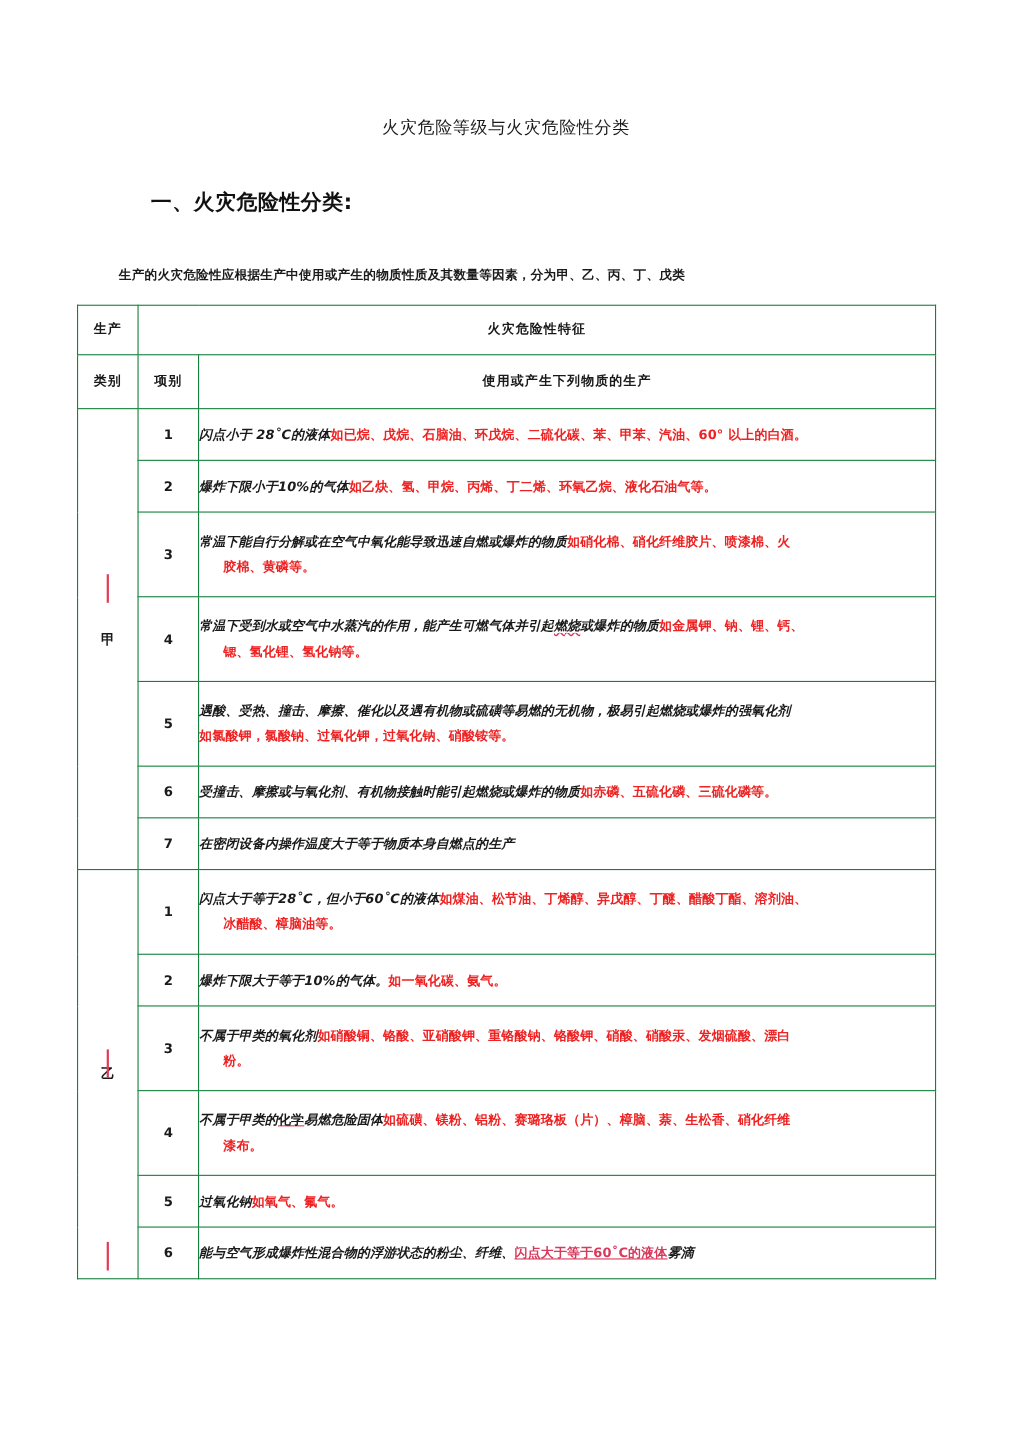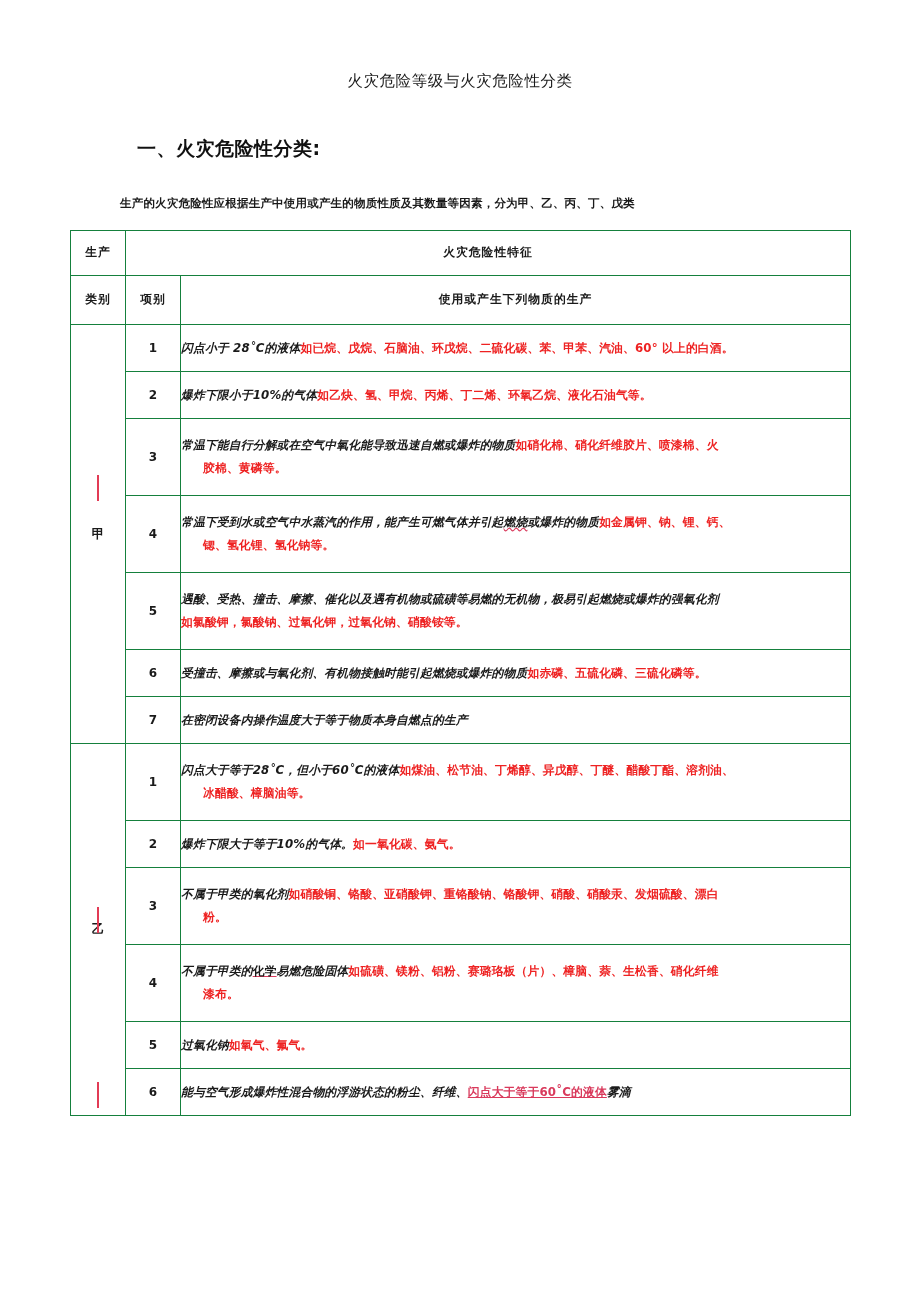--- a/index.html
+++ b/index.html
@@ -22,37 +22,37 @@
     box-sizing: border-box;
     padding: 0;
   }
 
   
   .doc-title {
     text-align: center;
     font-size: 15.5px;
     letter-spacing: 0.6px;
     margin: 0;
-    padding-top: 71px;
+    padding-top: 106px;
     font-weight: normal;
     color: #1a1a1a;
   }
   .section-heading {
     margin: 0;
     padding-top: 44px;
     padding-left: 137px;
     font-size: 19px;
     font-weight: bold;
     letter-spacing: 0.5px;
     color: #111111;
   }
   .intro-para {
-    margin: 0;
+    margin: 12px;
     padding-top: 34px;
-    padding-left: 120px;
+    padding-left: 96px;
     font-size: 11.5px;
     font-weight: bold;
     letter-spacing: 0.2px;
     color: #1a1a1a;
   }
 
   
   .tbl-wrap {
     margin: 19px 0 0 70px;
     width: 780px;

